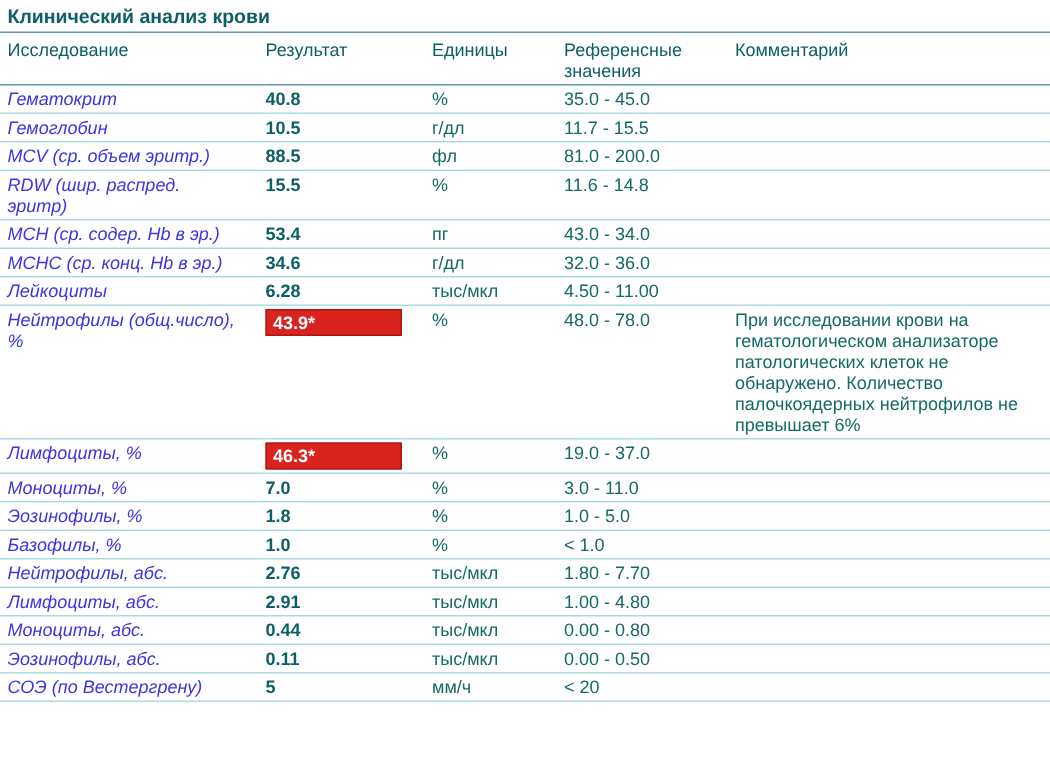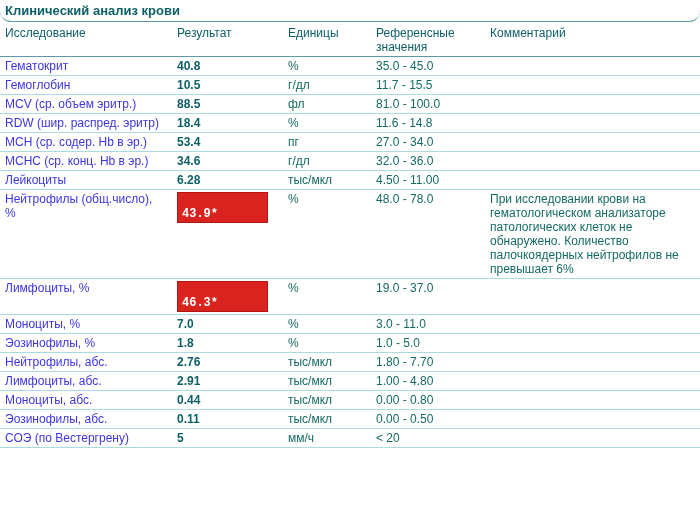--- a/index.html
+++ b/index.html
@@ -18,21 +18,20 @@
     width:700px;height:515px;overflow:hidden;
     background:var(--page-bg);
     font-family:"Liberation Sans",sans-serif;
     -webkit-font-smoothing:antialiased;
   }
   .report-title{
     color:var(--teal-dark);
     font-size:13px;font-weight:bold;line-height:14px;
     padding:4px 0 3px 5px;
     border-bottom:1px solid var(--rule-strong);
-    border-radius:11px;
   }
   table.results{
     width:700px;border-collapse:collapse;table-layout:fixed;
     font-size:12px;
   }
   col.c-name{width:177px;}
   col.c-result{width:111px;}
   col.c-units{width:88px;}
   col.c-ref{width:114px;}
   th{
@@ -43,33 +42,32 @@
     vertical-align:top;
     margin-left:26px;
   }
   th.first{padding-left:5px;}
   td{
     padding:2px 8px 2px 0;line-height:14px;
     border-bottom:1px solid var(--rule-light);
     vertical-align:top;
     word-wrap:break-word;
   }
-  td.name{color:var(--link);padding-left:5px;padding-right:14px;}
+  td.name{color:var(--link);padding-left:5px;padding-right:14px;font-style:italic;}
   td.name span{cursor:pointer;}
   td.result{color:var(--teal-dark);font-weight:bold;}
   td.units,td.ref,td.comment{color:var(--teal-text);}
   .flag{
     display:inline-block;box-sizing:border-box;
     min-width:91px;
     background:var(--flag-bg);
     border:1px solid var(--flag-border);
     color:var(--flag-text);
     font-weight:bold;line-height:14px;
-    padding:14px 5px 1px 4px;
-    font-family:Liberation Mono, monospace;
+    padding:1px 5px 1px 4px;
   }
 </style>
 </head>
 <body>
 
 <div>
   <div class="report-title">Клинический анализ крови</div>
 
   <table class="results">
     <colgroup>
@@ -100,35 +98,35 @@
           <td class="name"><span>Гемоглобин</span></td>
           <td class="result"><span>10.5</span></td>
           <td class="units">г/дл</td>
           <td class="ref">11.7 - 15.5</td>
           <td class="comment"></td>
         </tr>
         <tr>
           <td class="name"><span>MCV (ср. объем эритр.)</span></td>
           <td class="result"><span>88.5</span></td>
           <td class="units">фл</td>
-          <td class="ref">81.0 - 100.0</td>
+          <td class="ref">81.0 - 200.0</td>
           <td class="comment"></td>
         </tr>
         <tr>
           <td class="name"><span>RDW (шир. распред. эритр)</span></td>
-          <td class="result"><span>18.4</span></td>
+          <td class="result"><span>15.5</span></td>
           <td class="units">%</td>
           <td class="ref">11.6 - 14.8</td>
           <td class="comment"></td>
         </tr>
         <tr>
           <td class="name"><span>MCH (ср. содер. Hb в эр.)</span></td>
           <td class="result"><span>53.4</span></td>
           <td class="units">пг</td>
-          <td class="ref">27.0 - 34.0</td>
+          <td class="ref">43.0 - 34.0</td>
           <td class="comment"></td>
         </tr>
         <tr>
           <td class="name"><span>MCHC (ср. конц. Hb в эр.)</span></td>
           <td class="result"><span>34.6</span></td>
           <td class="units">г/дл</td>
           <td class="ref">32.0 - 36.0</td>
           <td class="comment"></td>
         </tr>
         <tr>
@@ -157,20 +155,27 @@
           <td class="result"><span>7.0</span></td>
           <td class="units">%</td>
           <td class="ref">3.0 - 11.0</td>
           <td class="comment"></td>
         </tr>
         <tr>
           <td class="name"><span>Эозинофилы, %</span></td>
           <td class="result"><span>1.8</span></td>
           <td class="units">%</td>
           <td class="ref">1.0 - 5.0</td>
+          <td class="comment"></td>
+        </tr>
+        <tr>
+          <td class="name"><span>Базофилы, %</span></td>
+          <td class="result"><span>1.0</span></td>
+          <td class="units">%</td>
+          <td class="ref">&lt; 1.0</td>
           <td class="comment"></td>
         </tr>
         <tr>
           <td class="name"><span>Нейтрофилы, абс.</span></td>
           <td class="result"><span>2.76</span></td>
           <td class="units">тыс/мкл</td>
           <td class="ref">1.80 - 7.70</td>
           <td class="comment"></td>
         </tr>
         <tr>

